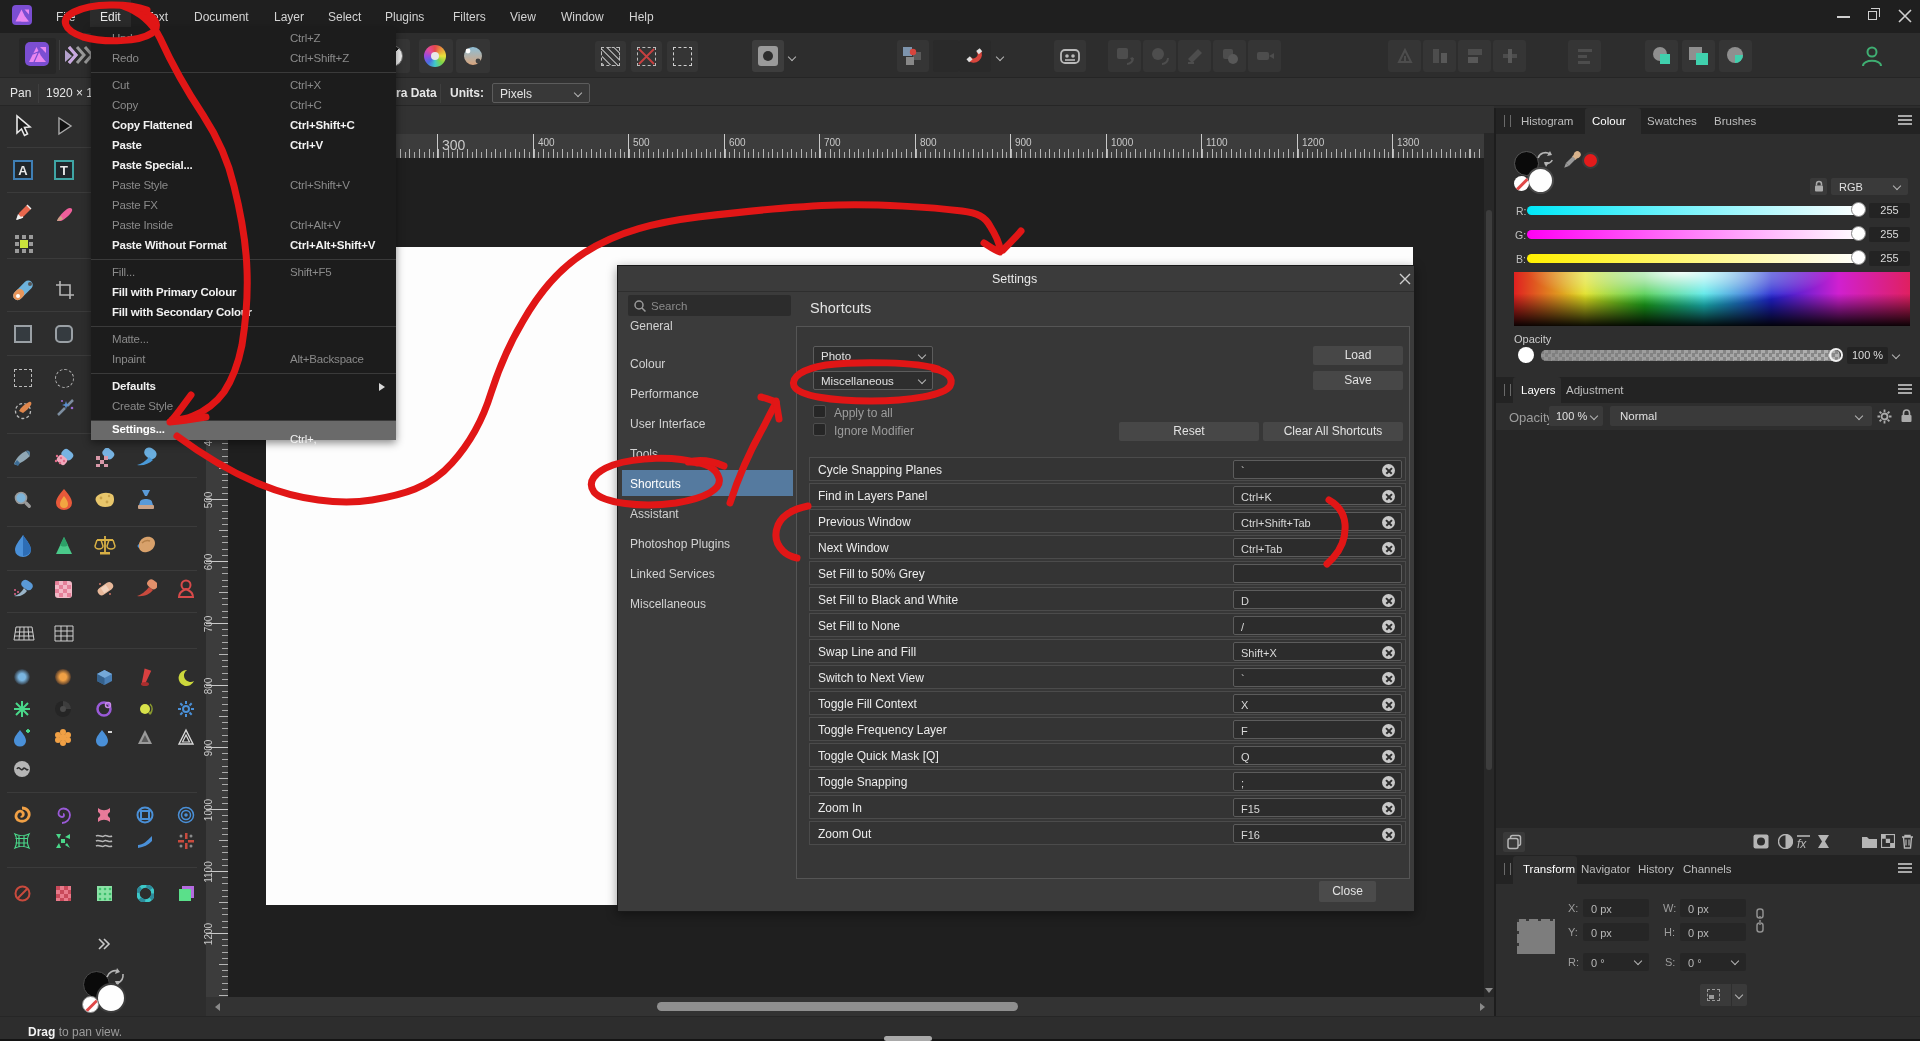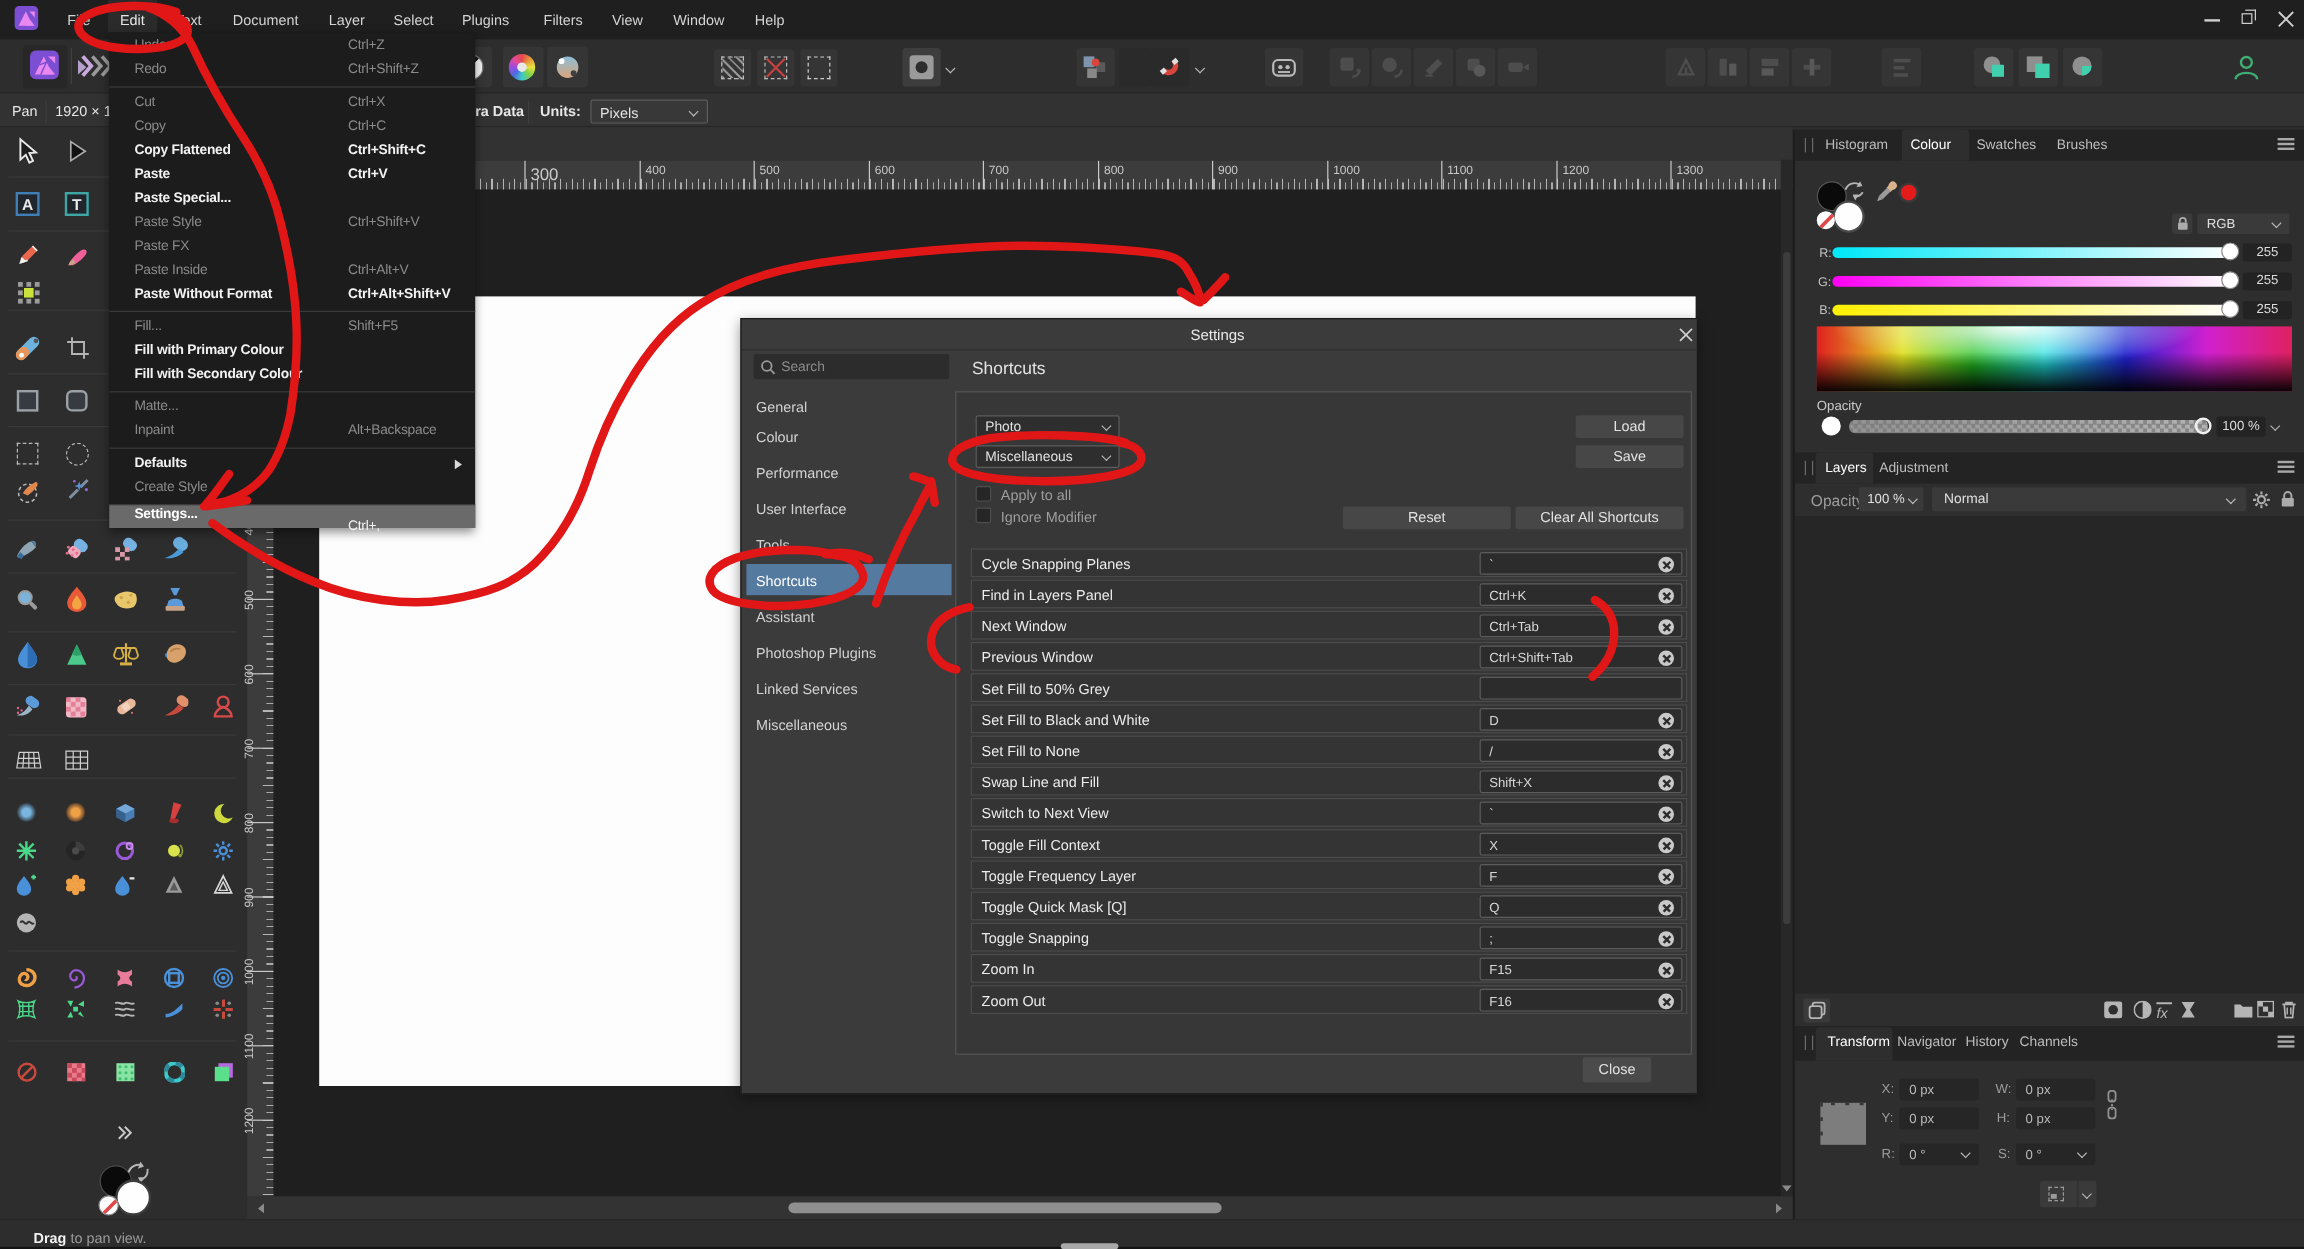--- a/index.html
+++ b/index.html
@@ -913,21 +913,21 @@
   <svg class="a" style="left:781px;top:7px" width="12" height="12">
         <path d="M1,1 L11,11 M11,1 L1,11" stroke="#cfcfcf" stroke-width="1.4"></path>
       </svg>
 
   <div class="a" style="left:10px;top:29px;width:163px;height:21px;background:#2c2c2c;border-radius:2px"></div>
   <svg class="a" style="left:15px;top:33px" width="14" height="14">
         <circle cx="6" cy="6" r="4" stroke="#9a9a9a" stroke-width="1.5" fill="none"></circle>
         <path d="M9,9 L12.5,12.5" stroke="#9a9a9a" stroke-width="1.5"></path>
       </svg>
   <span class="sbitem" style="left:33px;top:34px;font-size:11.5px;color:#8b8b8b">Search</span>
-  <span class="sbitem" style="top:66px">General</span>
+  <span class="sbitem" style="top:53px">General</span>
   <span class="sbitem" style="top:91px">Colour</span>
   <span class="sbitem" style="top:121px">Performance</span>
   <span class="sbitem" style="top:151px">User Interface</span>
   <span class="sbitem" style="top:181px">Tools</span>
   <div class="a" style="left:4px;top:204px;width:171px;height:26px;background:#557a9f"></div>
   <span class="sbitem" style="top:211px;color:#fff">Shortcuts</span>
   <span class="sbitem" style="top:241px">Assistant</span>
   <span class="sbitem" style="top:271px">Photoshop Plugins</span>
   <span class="sbitem" style="top:301px">Linked Services</span>
   <span class="sbitem" style="top:331px">Miscellaneous</span>
@@ -958,30 +958,30 @@
           </div>
         </div>
     <div class="drow">
           <span class="nm">Find in Layers Panel</span>
           <div class="dinp">
             <span class="v">Ctrl+K</span>
             <div class="xdel"></div>
           </div>
         </div>
     <div class="drow">
+          <span class="nm">Previous Window</span>
+          <div class="dinp">
+            <span class="v">Ctrl+Shift+Tab</span>
+            <div class="xdel"></div>
+          </div>
+        </div>
+    <div class="drow">
           <span class="nm">Next Window</span>
           <div class="dinp">
             <span class="v">Ctrl+Tab</span>
-            <div class="xdel"></div>
-          </div>
-        </div>
-    <div class="drow">
-          <span class="nm">Previous Window</span>
-          <div class="dinp">
-            <span class="v">Ctrl+Shift+Tab</span>
             <div class="xdel"></div>
           </div>
         </div>
     <div class="drow">
           <span class="nm">Set Fill to 50% Grey</span>
           <div class="dinp"></div>
         </div>
     <div class="drow">
           <span class="nm">Set Fill to Black and White</span>
           <div class="dinp">

